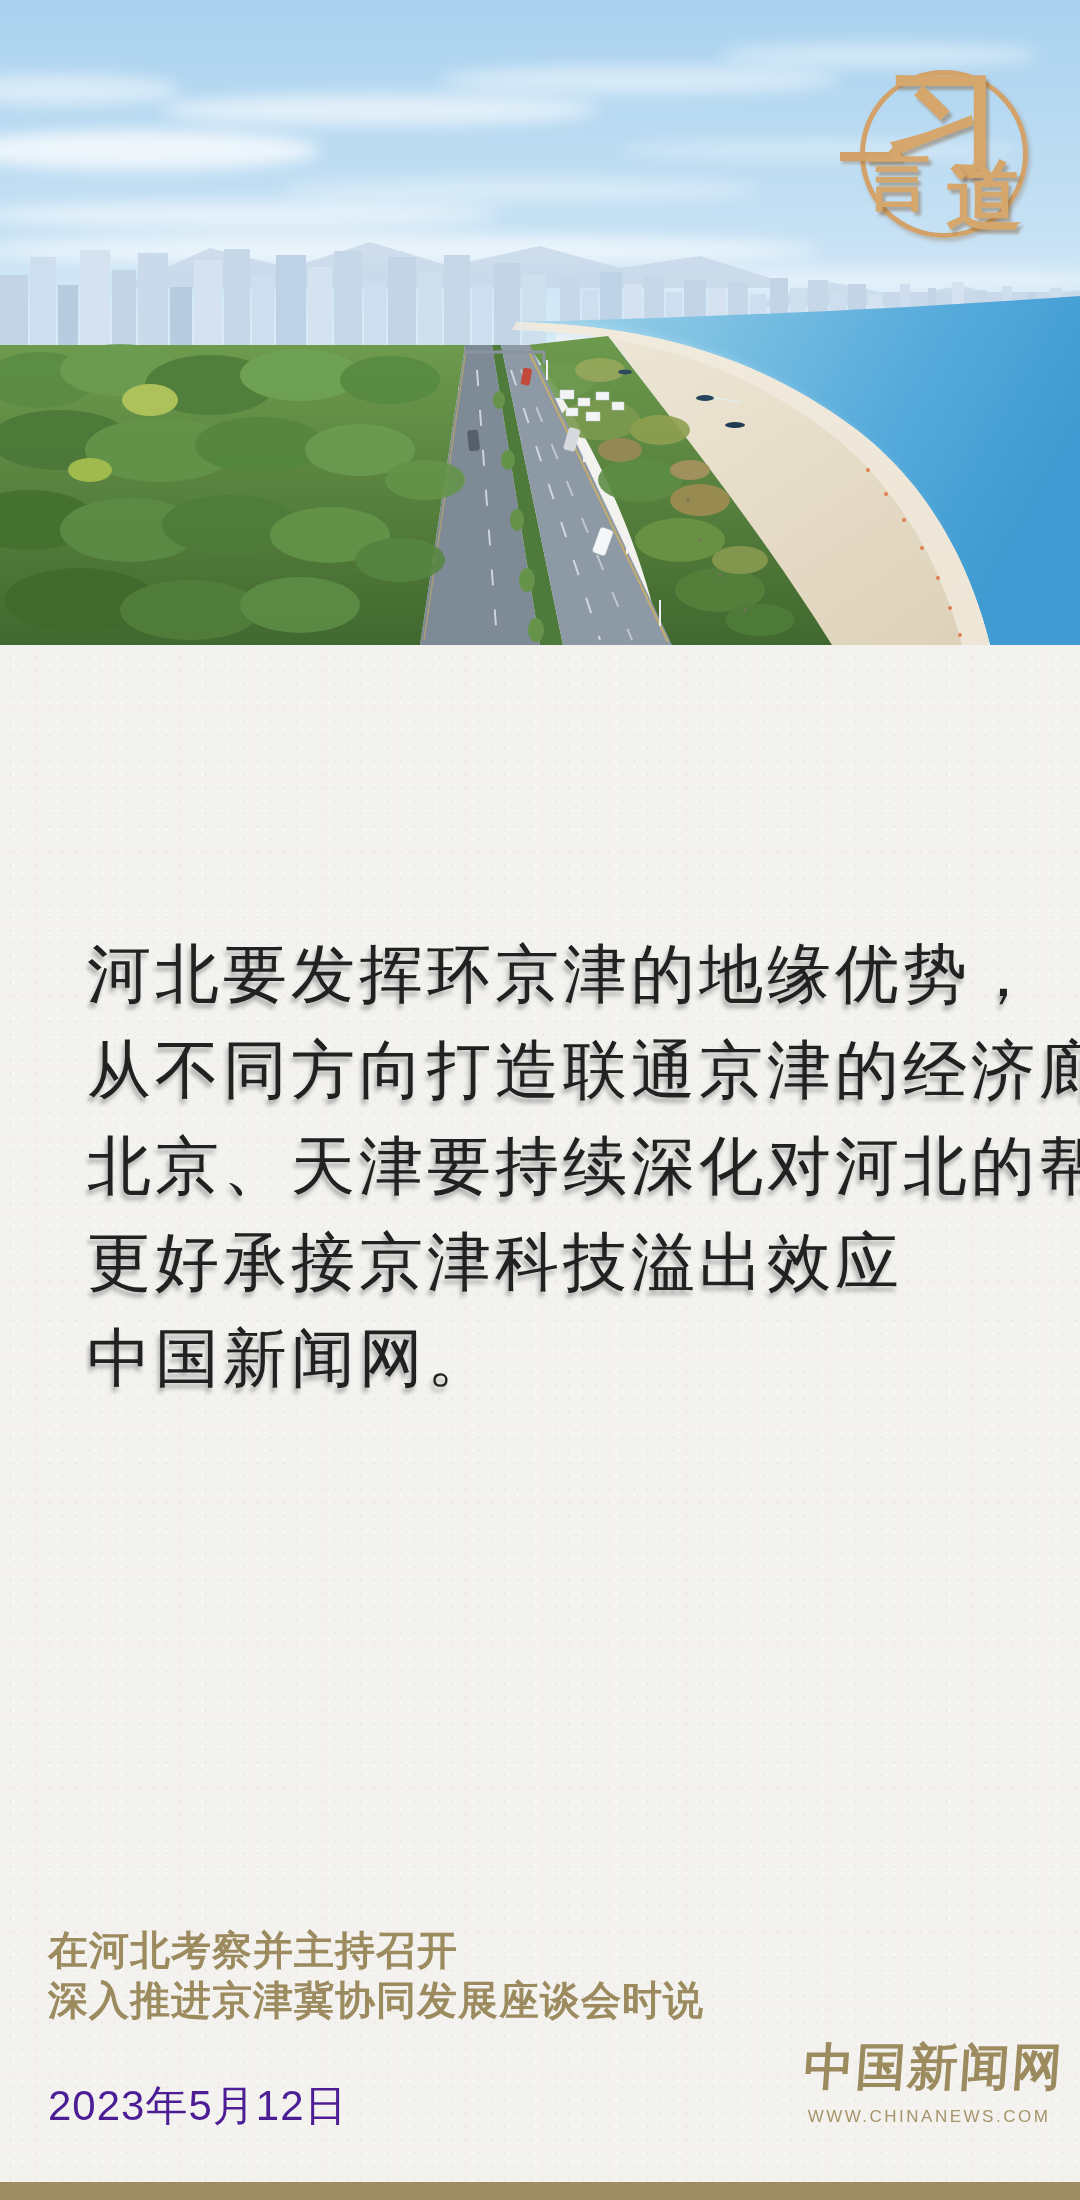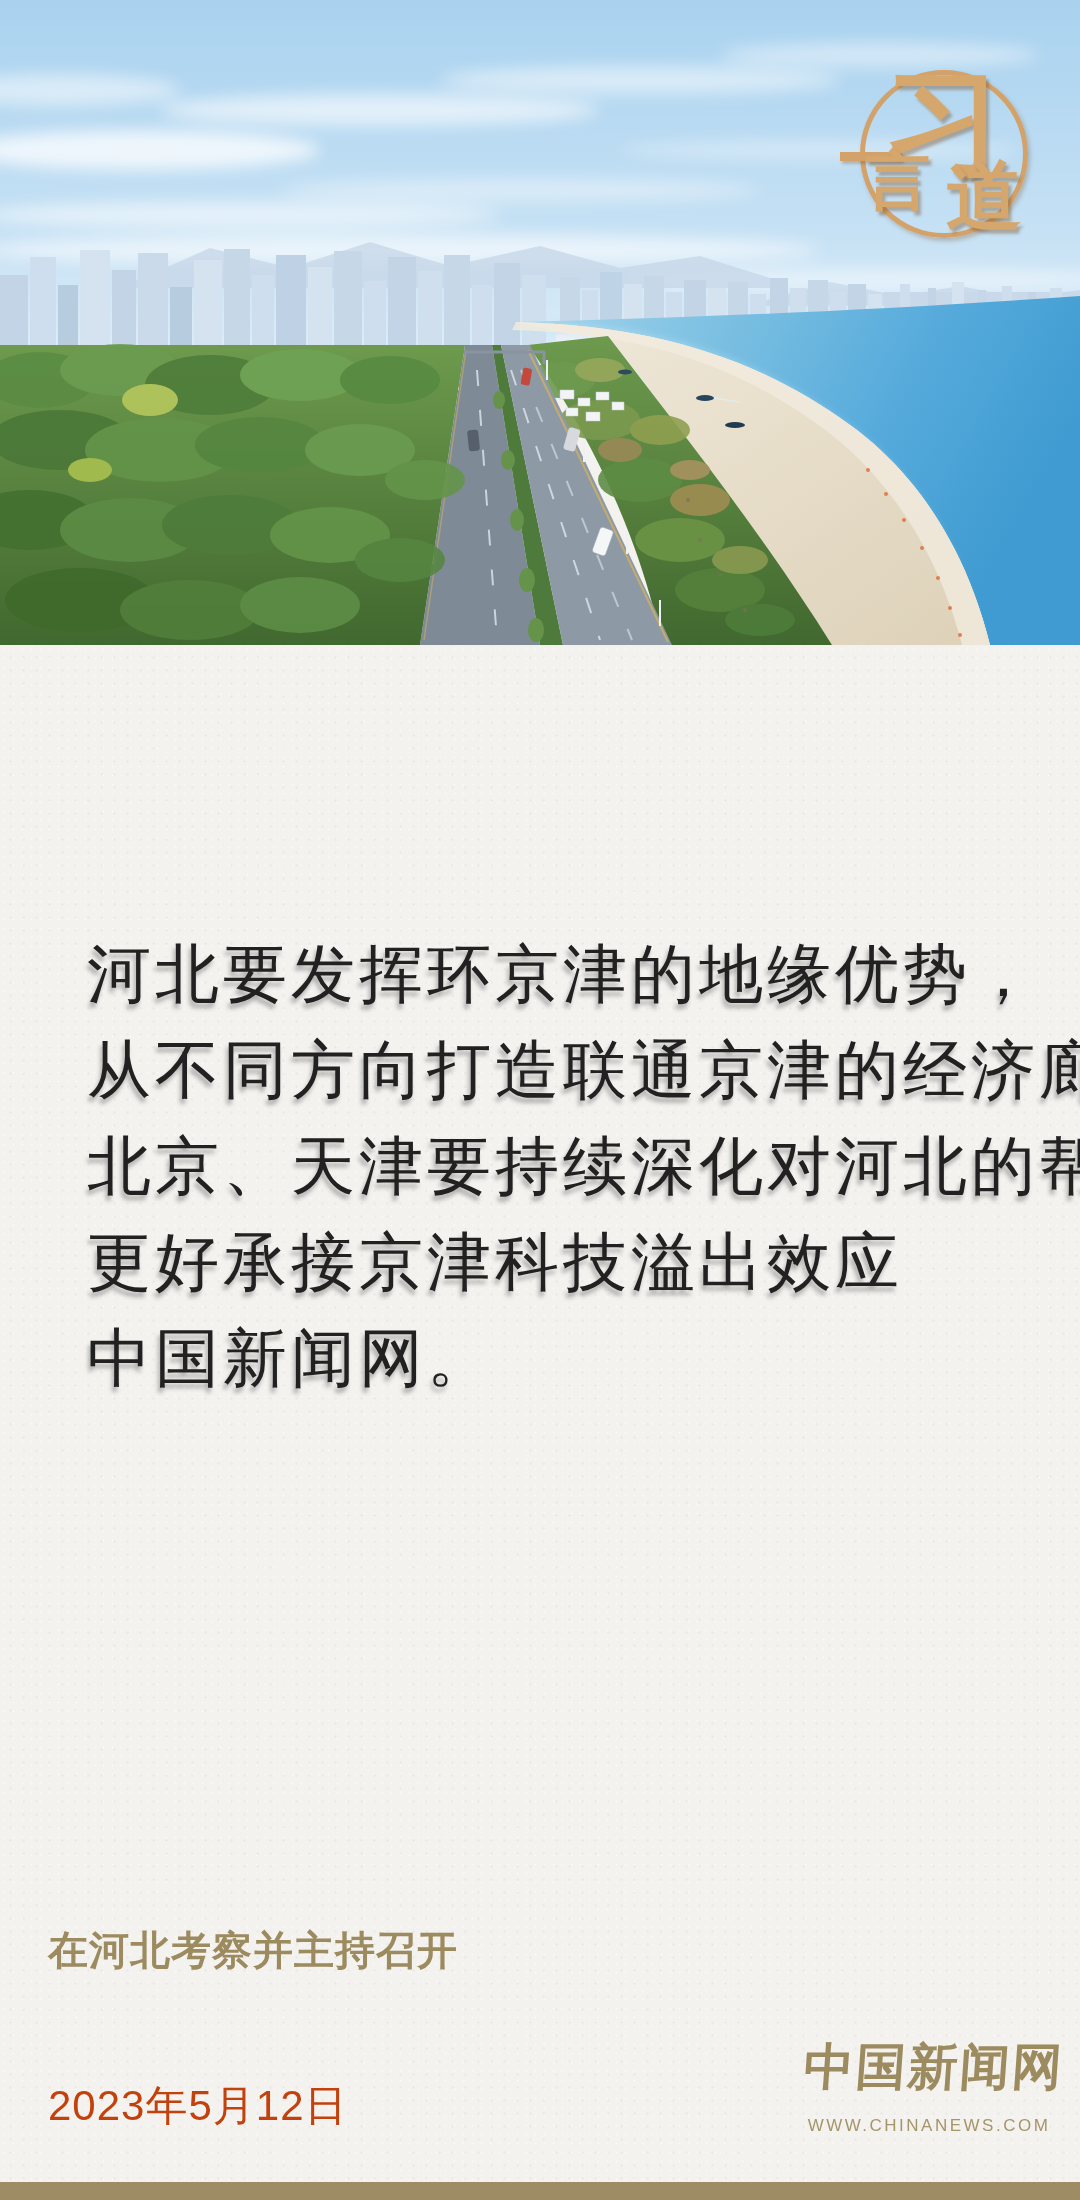--- a/index.html
+++ b/index.html
@@ -25,27 +25,27 @@
   .badge-char.bl{left:866px;top:150px;font-size:64px;}
   .badge-char.br{left:946px;top:158px;font-size:76px;}
   
   .quote{position:absolute;left:40px;top:926px;width:1020px;
       font-family:Liberation Sans, sans-serif;color:#212121;margin-left:47px;}
   .quote-line{font-size:64px;line-height:96px;letter-spacing:4px;white-space:nowrap;
       text-shadow:-2px 5px 4px rgba(50,50,50,.36);}
   
   .attribution{position:absolute;left:48px;top:1925px;color:#9d8b60;font-weight:bold;}
   .attr-line{font-size:40px;line-height:50px;letter-spacing:1px;white-space:nowrap;}
-  .date{position:absolute;left:48px;top:2082px;font-size:42px;line-height:48px;color:#c2410c;
+  .date{position:absolute;left:48px;top:2082px;font-size:42px;line-height:48px;color:#4c1d95;
       letter-spacing:1px;}
   
   .brand{position:absolute;right:26px;top:2038px;width:250px;text-align:center;}
   .brand-name{font-family:"Liberation Serif","DejaVu Serif",serif;font-weight:bold;font-size:50px;
       line-height:58px;color:#9d8b60;letter-spacing:2px;transform:skewX(-4deg);white-space:nowrap;}
-  .brand-url{margin-top:20px;font-size:17px;letter-spacing:2.5px;color:#a6956a;white-space:nowrap;}
+  .brand-url{margin-top:11px;font-size:17px;letter-spacing:2.5px;color:#a6956a;white-space:nowrap;}
   
   .bottom-bar{position:absolute;left:0;top:2182px;width:1080px;height:18px;background:#9d8c64;}
 </style>
 </head>
 <body>
 
 <div class="poster">
 
   <div class="photo">
     <svg width="1080" height="645" viewBox="0 0 1080 645">
@@ -279,20 +279,21 @@
   <div class="quote">
     <div class="quote-line">河北要发挥环京津的地缘优势，</div>
     <div class="quote-line">从不同方向打造联通京津的经济廊道，</div>
     <div class="quote-line">北京、天津要持续深化对河北的帮扶，</div>
     <div class="quote-line">更好承接京津科技溢出效应</div>
     <div class="quote-line">中国新闻网。</div>
   </div>
 
   <div class="attribution">
     <div class="attr-line">在河北考察并主持召开</div>
+    <div class="attr-line">深入推进京津冀协同发展座谈会时说</div>
   </div>
   <div class="date">2023年5月12日</div>
 
   <div class="brand">
     <div class="brand-name">中国新闻网</div>
     <div class="brand-url">WWW.CHINANEWS.COM</div>
   </div>
 
   <div class="bottom-bar"></div>
 </div>

